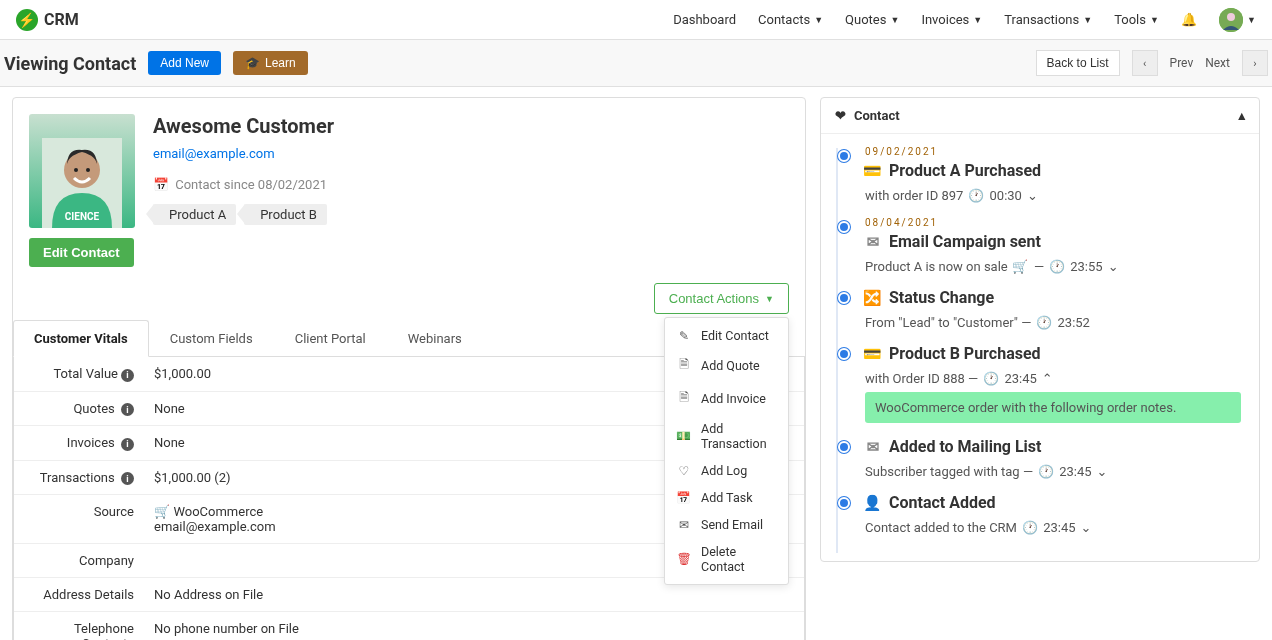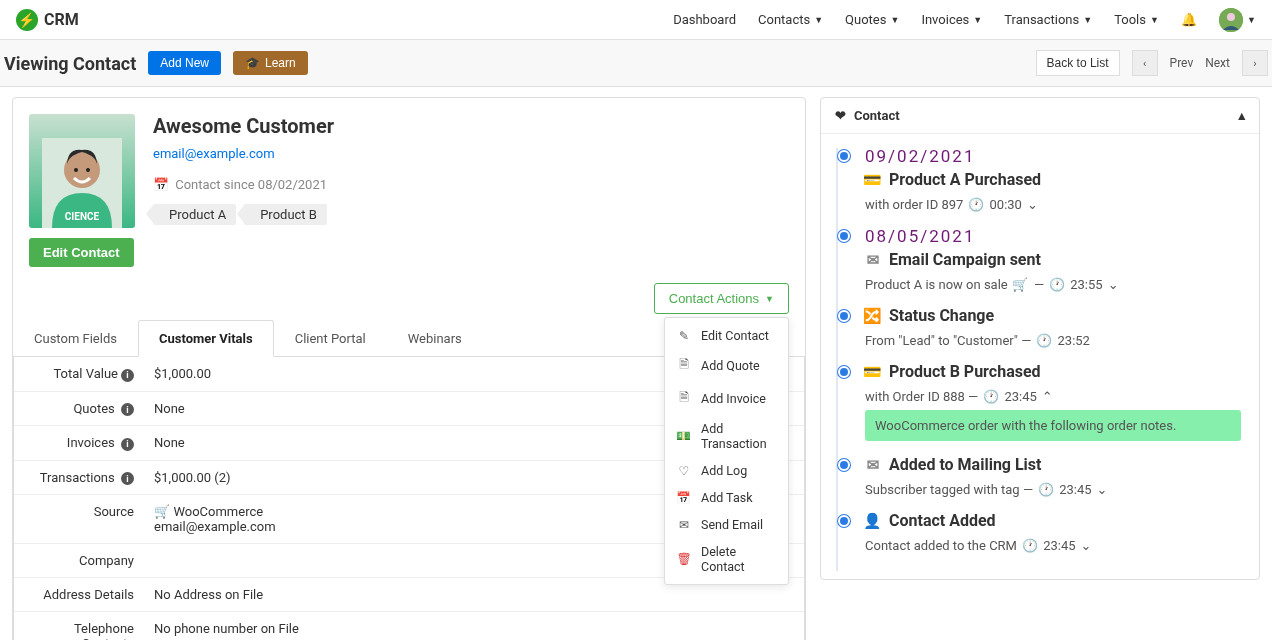--- a/index.html
+++ b/index.html
@@ -53,21 +53,21 @@
 .vitals-label { width: 130px; padding: 9px 10px; text-align: right; color: #333; font-size: 13px; }
 .vitals-value { flex: 1; padding: 9px 10px; font-size: 13px; }
 .info-circle { display: inline-flex; width: 13px; height: 13px; border-radius: 50%; background: #555; color: #fff; font-size: 9px; align-items: center; justify-content: center; margin-left: 3px; font-weight:bold; }
 .activity-card { border: 1px solid #ddd; border-radius: 4px; }
 .activity-header { display: flex; align-items: center; justify-content: space-between; padding: 10px 14px; border-bottom: 1px solid #eee; font-weight: 700; }
 .activity-title { display: flex; align-items: center; gap: 8px; }
 .timeline { padding: 12px 18px 12px 8px; position: relative; }
 .timeline-line { position: absolute; left: 15px; top: 14px; bottom: 8px; width: 2px; background: #e0e8f5; }
 .t-item { position: relative; padding-left: 36px; margin-bottom: 14px; }
 .t-dot { position: absolute; left: 9px; top: 4px; width: 12px; height: 12px; background: #2c7be5; border-radius: 50%; border: 2px solid #fff; box-shadow: 0 0 0 1px #2c7be5; }
-.t-date { color: #701a75; font-size: 17px; letter-spacing: 2px; margin-bottom: 4px; }
+.t-date { color: #a16207; font-size: 10px; letter-spacing: 2px; margin-bottom: 4px; }
 .t-title { font-size: 16px; font-weight: 700; display: flex; align-items: center; gap: 8px; margin-bottom: 8px; }
 .t-icon { color: #888; font-size: 15px; width: 16px; display: inline-flex; justify-content: center; }
 .t-desc { font-size: 13px; color: #555; display: flex; align-items: center; gap: 5px; flex-wrap: wrap; }
 .t-desc .clock { color: #555; }
 .t-note { background: #86efac; padding: 8px 10px; margin-top: 6px; border-radius: 3px; font-size: 13px; color: #555; }
 .ic { font-style: normal; }
 svg.person { width: 80px; height: 90px; }
 </style>
 </head>
 <body>
@@ -203,22 +203,22 @@
               <span>Send Email</span>
             </div>
           <div class="dropdown-item">
               <span class="dd-icon red">🗑</span>
               <span>Delete Contact</span>
             </div>
         </div>
       </div>
 
       <div class="tabs">
+        <div class="tab active"><span>Customer Vitals</span></div>
         <div class="tab"><span>Custom Fields</span></div>
-        <div class="tab active"><span>Customer Vitals</span></div>
         <div class="tab"><span>Client Portal</span></div>
         <div class="tab"><span>Webinars</span></div>
       </div>
 
       <div class="vitals-table">
         <div class="vitals-row">
           <div class="vitals-label"><span>Total Value</span><span class="info-circle">i</span></div>
           <div class="vitals-value">$1,000.00</div>
         </div>
         <div class="vitals-row">
@@ -279,21 +279,21 @@
           <div class="t-desc">
               <span>with order ID 897</span> 
               <span class="clock">🕐</span> 
               <span>00:30</span> 
               <span>⌄</span>
             </div>
         </div>
 
         <div class="t-item">
           <div class="t-dot"></div>
-          <div class="t-date">08/05/2021</div>
+          <div class="t-date">08/04/2021</div>
           <div class="t-title">
               <span class="t-icon">✉</span>
               <span>Email Campaign sent</span>
             </div>
           <div class="t-desc"><span>Product A is now on sale</span> <span>🛒</span> — <span class="clock">🕐</span> <span>23:55</span> <span>⌄</span></div>
         </div>
 
         <div class="t-item">
           <div class="t-dot"></div>
           <div class="t-title">

